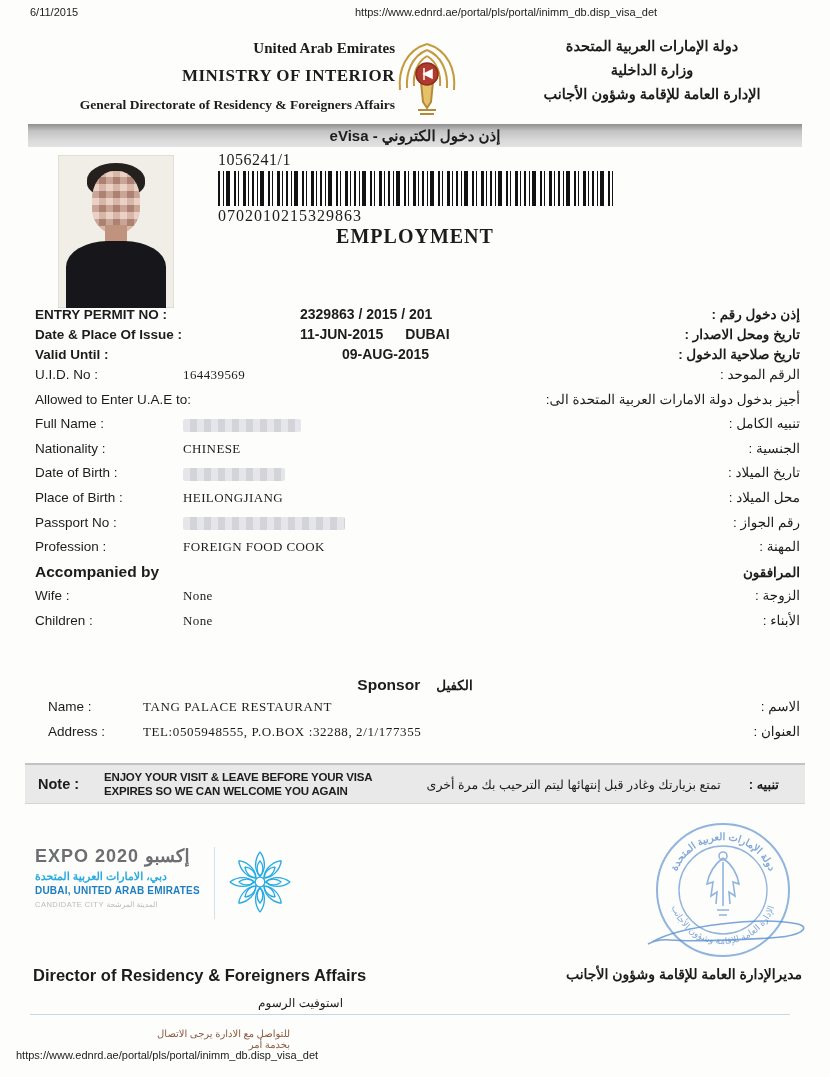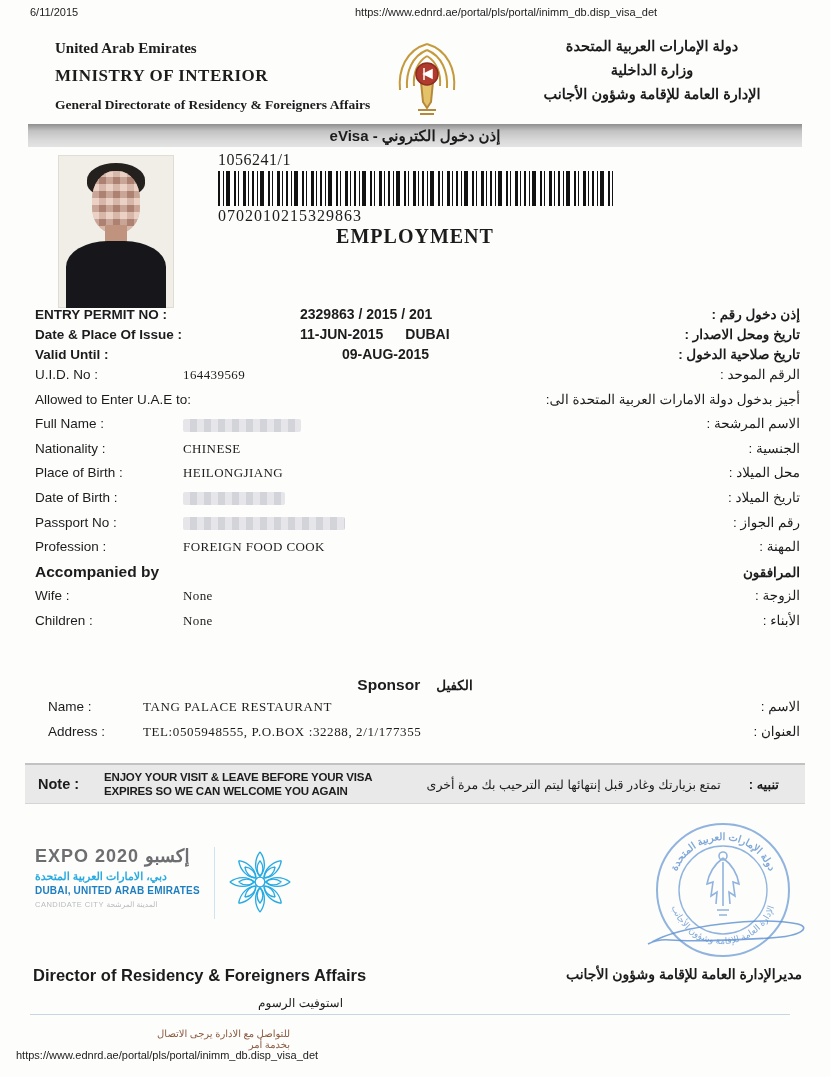--- a/index.html
+++ b/index.html
@@ -6,21 +6,21 @@
   html,body { width:830px; }
   body { font-family:"Liberation Sans", sans-serif; color:#1c1c1c; background:#ffffff; }
   .page { position:relative; width:830px; height:1077px; background:#fdfdfc; overflow:hidden; }
 
   
   .meta-top { position:absolute; top:6px; left:0; width:100%; font-size:11px; color:#222; }
   .meta-date { position:absolute; left:30px; top:0; }
   .meta-url { position:absolute; left:355px; top:0; }
 
   
-  .head-en { position:absolute; left:55px; top:40px; width:340px; text-align:left;
+  .head-en { position:absolute; left:55px; top:40px; width:340px; text-align:right;
              font-family:"Liberation Serif", serif; font-weight:bold; }
   .head-en .l1 { font-size:15px; margin-bottom:9px; }
   .head-en .l2 { font-size:17px; margin-bottom:11px; letter-spacing:.5px; }
   .head-en .l3 { font-size:13.5px; }
   .head-ar { position:absolute; right:28px; top:38px; width:300px; text-align:center;
              font-weight:bold; font-size:14.5px; direction:rtl; }
   .head-ar div { margin-bottom:8px; }
   .emblem { position:absolute; left:388px; top:36px; width:78px; height:84px; }
 
   
@@ -224,39 +224,39 @@
 
     <div class="frow">
       <span class="flabel">Allowed to Enter U.A.E to:</span>
       <span class="fvalue"></span>
       <span class="far">أجيز بدخول دولة الامارات العربية المتحدة الى:</span>
     </div>
 
     <div class="frow">
       <span class="flabel">Full Name :</span>
       <span class="fvalue"><span class="redacted rw-name"></span></span>
-      <span class="far">الاسم المرشحة :</span>
+      <span class="far">تنبيه الكامل :</span>
     </div>
 
     <div class="frow">
       <span class="flabel">Nationality :</span>
       <span class="fvalue">CHINESE</span>
       <span class="far">الجنسية :</span>
     </div>
 
     <div class="frow">
+      <span class="flabel">Date of Birth :</span>
+      <span class="fvalue"><span class="redacted rw-dob"></span></span>
+      <span class="far">تاريخ الميلاد :</span>
+    </div>
+
+    <div class="frow">
       <span class="flabel">Place of Birth :</span>
       <span class="fvalue">HEILONGJIANG</span>
       <span class="far">محل الميلاد :</span>
-    </div>
-
-    <div class="frow">
-      <span class="flabel">Date of Birth :</span>
-      <span class="fvalue"><span class="redacted rw-dob"></span></span>
-      <span class="far">تاريخ الميلاد :</span>
     </div>
 
     <div class="frow">
       <span class="flabel">Passport No :</span>
       <span class="fvalue"><span class="redacted rw-pass"></span></span>
       <span class="far">رقم الجواز :</span>
     </div>
 
     <div class="frow">
       <span class="flabel">Profession :</span>

